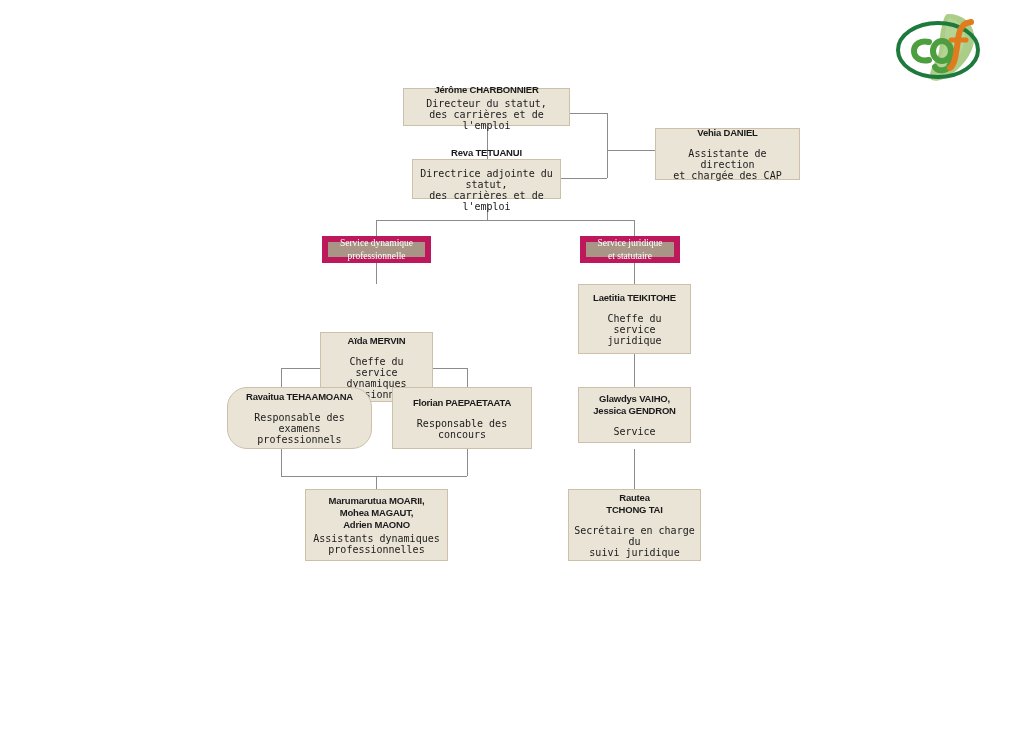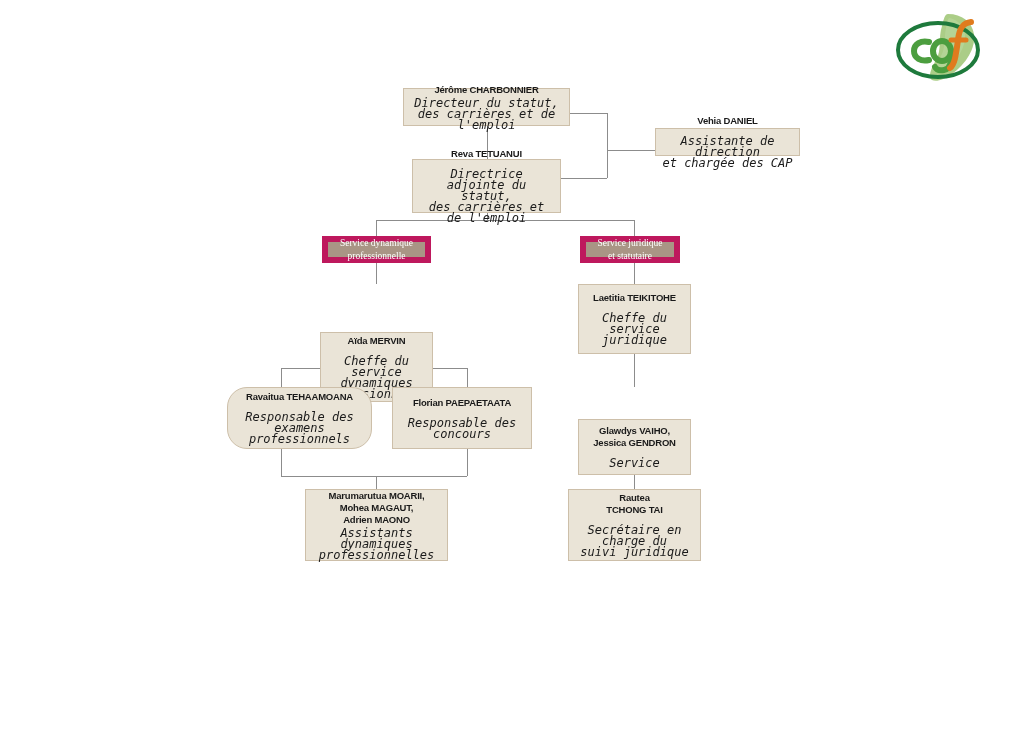--- a/index.html
+++ b/index.html
@@ -53,26 +53,25 @@
     font-family: "Liberation Sans", sans-serif;
     font-weight: bold;
     font-size: 9.5px;
     line-height: 12px;
     color: #1a1a1a;
     letter-spacing: -0.2px;
     white-space: pre-line;
   }
   .node .role {
     font-family: "DejaVu Sans Mono", monospace;
-    font-size: 12px;
+    font-size: 10px;
     line-height: 11px;
     color: #1a1a1a;
     white-space: pre-line;
     margin-top: 9px;
-    font-style: italic;
   }
   .node .role.tight { margin-top: 2px; }
 
   
   .service {
     position: absolute;
     box-sizing: border-box;
     background: #A99585;
     border: 6px solid #be185d;
     display: flex;
@@ -147,27 +146,27 @@
       <line x1="634" y1="449" x2="634" y2="489"></line>
     </g>
   </svg>
 
   <div class="node" style="left:403px; top:88px; width:167px; height:38px;">
     <div class="nm">Jérôme CHARBONNIER</div>
     <div class="role tight">Directeur du statut,
 des carrières et de l'emploi</div>
   </div>
 
-  <div class="node" style="left:655px; top:128px; width:145px; height:28px;">
+  <div class="node" style="left:655px; top:128px; width:145px; height:52px;">
     <div class="nm">Vehia DANIEL</div>
     <div class="role">Assistante de direction
 et chargée des CAP</div>
   </div>
 
-  <div class="node" style="left:412px; top:159px; width:149px; height:54px;">
+  <div class="node" style="left:412px; top:159px; width:149px; height:40px;">
     <div class="nm">Reva TETUANUI</div>
     <div class="role">Directrice adjointe du statut,
 des carrières et de l'emploi</div>
   </div>
 
   <div class="service" style="left:322px; top:236px; width:109px; height:27px;">
     <div class="svc-label">Service dynamique
 professionnelle</div>
   </div>
 
@@ -193,21 +192,21 @@
     <div class="nm">Ravaitua TEHAAMOANA</div>
     <div class="role">Responsable des examens
 professionnels</div>
   </div>
 
   <div class="node" style="left:392px; top:387px; width:140px; height:62px;">
     <div class="nm">Florian PAEPAETAATA</div>
     <div class="role">Responsable des concours</div>
   </div>
 
-  <div class="node" style="left:578px; top:387px; width:113px; height:56px;margin-top:32px;">
+  <div class="node" style="left:578px; top:387px; width:113px; height:56px;">
     <div class="nm">Glawdys VAIHO,
 Jessica GENDRON</div>
     <div class="role">Service</div>
   </div>
 
   <div class="node" style="left:305px; top:489px; width:143px; height:72px;">
     <div class="nm">Marumarutua MOARII,
 Mohea MAGAUT,
 Adrien MAONO</div>
     <div class="role tight">Assistants dynamiques

